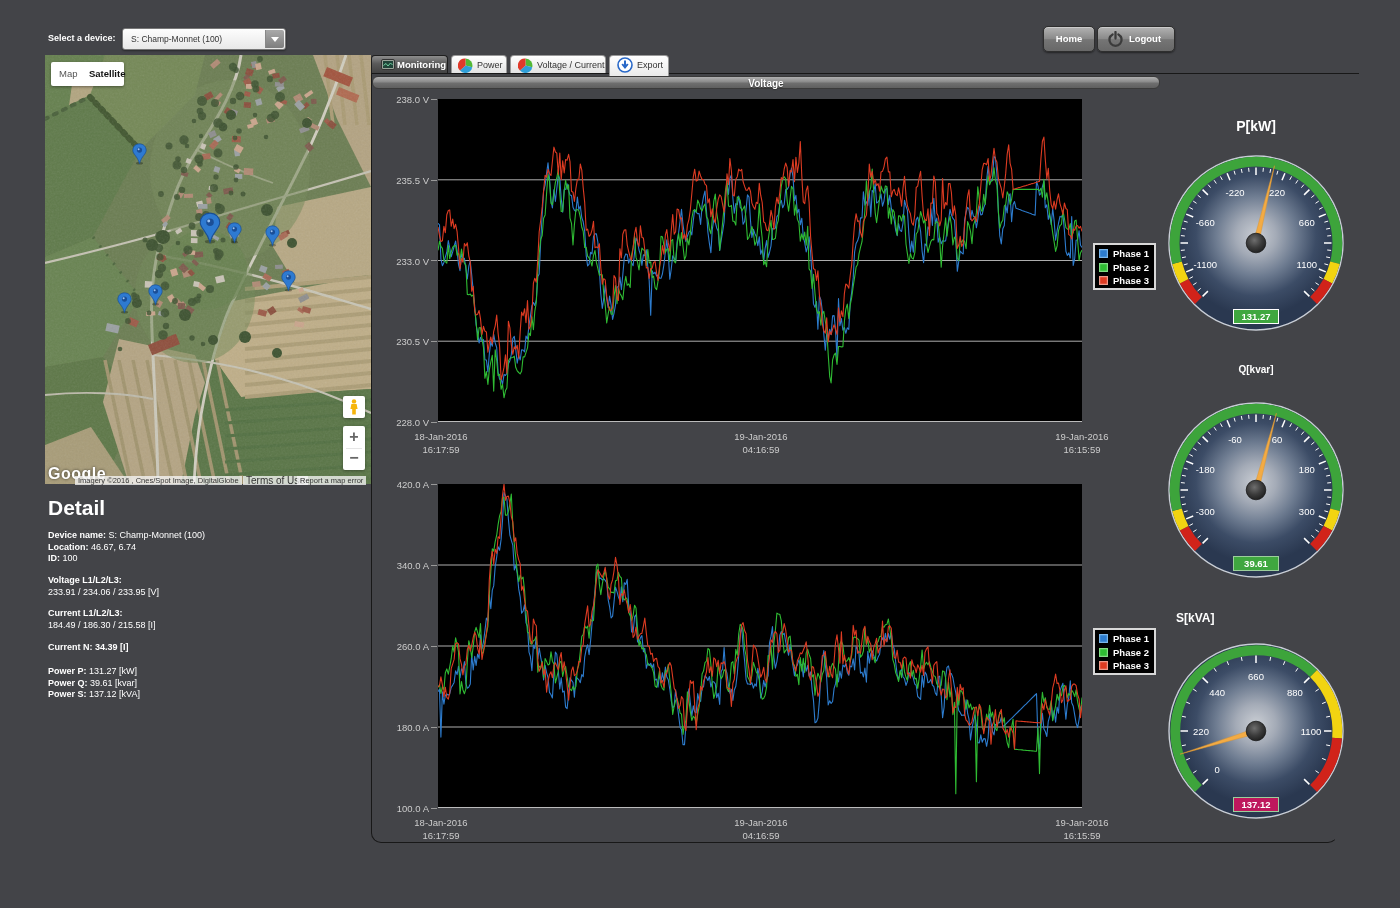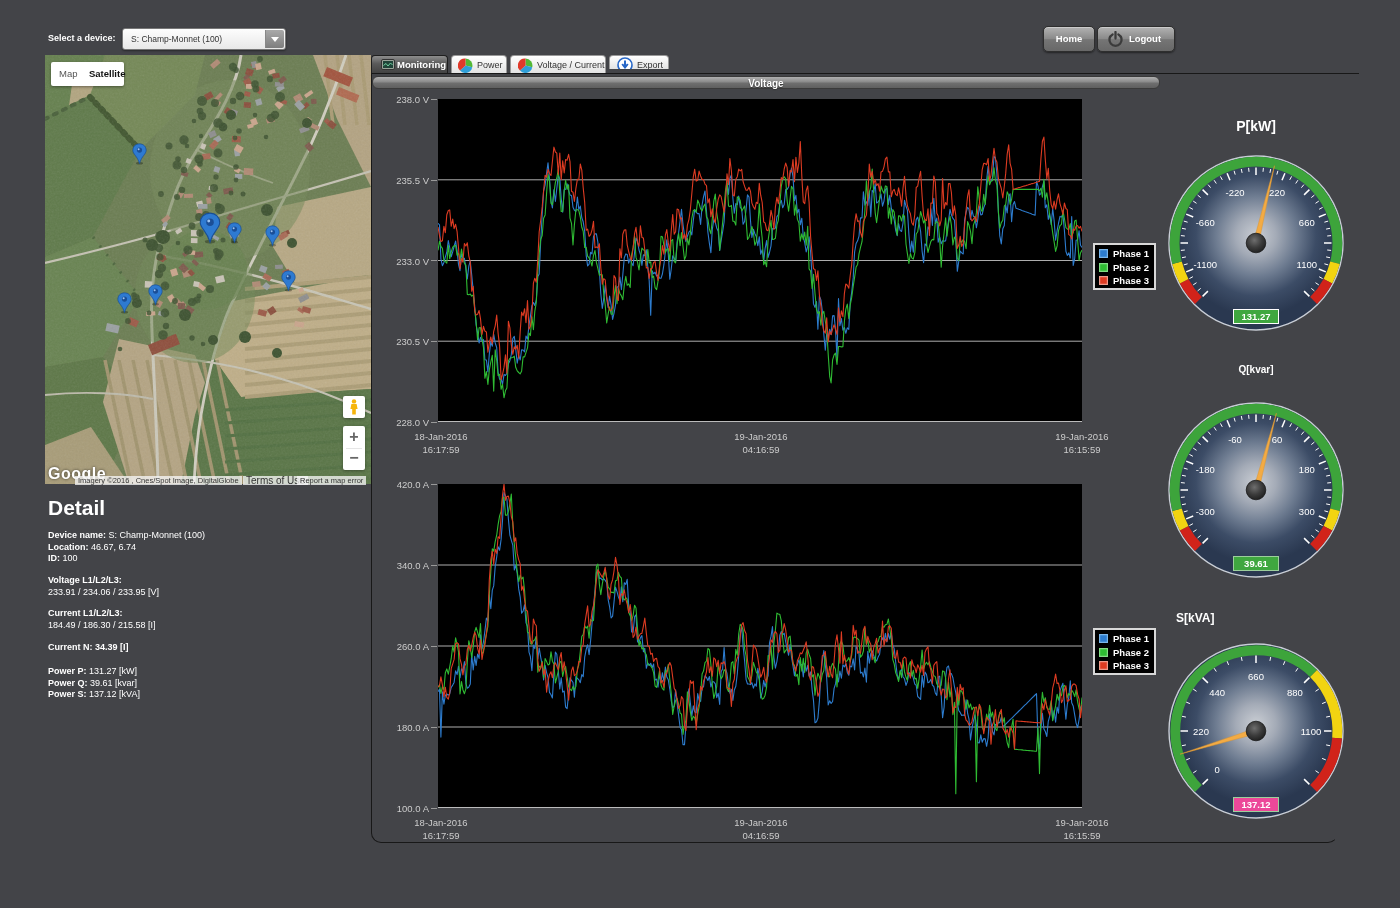--- a/index.html
+++ b/index.html
@@ -368,21 +368,21 @@
       <span style="position:absolute;left:25px;top:0;line-height:18px;color:#333;font-weight:normal;font-size:9px;white-space:nowrap;">Power</span>
     </div>
     <div class="abs" style="left:510px;top:55px;width:96px;height:18px;border-radius:4px 4px 0 0;background:linear-gradient(#ffffff,#e3e3e3);border:1px solid #999;border-bottom:none;overflow:hidden;">
       <svg width="15" height="15" viewBox="0 0 15 15" style="position:absolute;left:7px;top:2px;">
         <path d="M7.5,7.5 L7.5,0.5 A7,7 0 0 1 14.2,9.3 Z" fill="#52b836"></path>
         <path d="M7.5,7.5 L14.2,9.3 A7,7 0 0 1 2,12.5 Z" fill="#2f9fd8"></path>
         <path d="M7.5,7.5 L2,12.5 A7,7 0 0 1 7.5,0.5 Z" fill="#e03a2a"></path>
       </svg>
       <span style="position:absolute;left:26px;top:0;line-height:18px;color:#333;font-weight:normal;font-size:9px;white-space:nowrap;">Voltage / Current</span>
     </div>
-    <div class="abs" style="left:609px;top:55px;width:60px;height:14px;border-radius:4px 4px 0 0;background:linear-gradient(#ffffff,#e3e3e3);border:1px solid #999;border-bottom:none;overflow:hidden;">
+    <div class="abs" style="left:609px;top:55px;width:60px;height:28px;border-radius:4px 4px 0 0;background:linear-gradient(#ffffff,#e3e3e3);border:1px solid #999;border-bottom:none;overflow:hidden;">
       <svg width="16" height="16" viewBox="0 0 16 16" style="position:absolute;left:7px;top:1px;">
         <circle cx="8" cy="8" r="7" fill="#fff" stroke="#2868c8" stroke-width="1.6"></circle>
         <path d="M8,3.5 L8,9 M5.2,7 L8,10.5 L10.8,7" fill="none" stroke="#2868c8" stroke-width="2"></path>
       </svg>
       <span style="position:absolute;left:27px;top:0;line-height:18px;color:#333;font-weight:normal;font-size:9px;white-space:nowrap;">Export</span>
     </div>
     <div style="position:absolute;left:372px;top:76px;width:788px;height:13px;border-radius:6px;background:linear-gradient(#b0b0b0,#8a8a8a 45%,#6f6f6f 55%,#5f5f5f);border:1px solid #3a3a3a;">
       <div style="text-align:center;font-size:10px;line-height:13px;font-weight:bold;color:#fff;text-shadow:0 1px 1px #333;">Voltage</div>
     </div>
     <div class="abs" style="left:372px;top:99px;width:788px;height:324px;">
@@ -658,13 +658,13 @@
       <line x1="148.4" y1="148.4" x2="143.1" y2="143.1" stroke="#fff" stroke-width="1.5"></line>
       <text x="40.0" y="96.0" font-size="9.5" fill="#fff" text-anchor="middle" dominant-baseline="middle" font-family="Liberation Sans, sans-serif">220</text>
       <text x="56.1" y="57.1" font-size="9.5" fill="#fff" text-anchor="middle" dominant-baseline="middle" font-family="Liberation Sans, sans-serif">440</text>
       <text x="95.0" y="41.0" font-size="9.5" fill="#fff" text-anchor="middle" dominant-baseline="middle" font-family="Liberation Sans, sans-serif">660</text>
       <text x="133.9" y="57.1" font-size="9.5" fill="#fff" text-anchor="middle" dominant-baseline="middle" font-family="Liberation Sans, sans-serif">880</text>
       <text x="56.1" y="134.9" font-size="9.5" fill="#fff" text-anchor="middle" dominant-baseline="middle" font-family="Liberation Sans, sans-serif">0</text>
       <text x="150.0" y="96.0" font-size="9.5" fill="#fff" text-anchor="middle" dominant-baseline="middle" font-family="Liberation Sans, sans-serif">1100</text>
       <polygon points="19.0,118.2 99.9,90.4 101.6,96.1" fill="#f3ab44" stroke="#dd9630" stroke-width="0.5"></polygon>
       <circle cx="95.0" cy="95.0" r="9.8" fill="url(#hubc)" stroke="#191919" stroke-width="0.8"></circle>
     </svg>
-    <div style="position:absolute;left:1233px;top:797px;width:46px;height:15px;background:#ec4899;border:1px solid #9ccf9c;text-align:center;font-size:9.5px;line-height:14px;font-weight:bold;color:#fff;">137.12</div>
+    <div style="position:absolute;left:1233px;top:797px;width:46px;height:15px;background:#be185d;border:1px solid #9ccf9c;text-align:center;font-size:9.5px;line-height:14px;font-weight:bold;color:#fff;">137.12</div>
   </div>
 </body></html>

